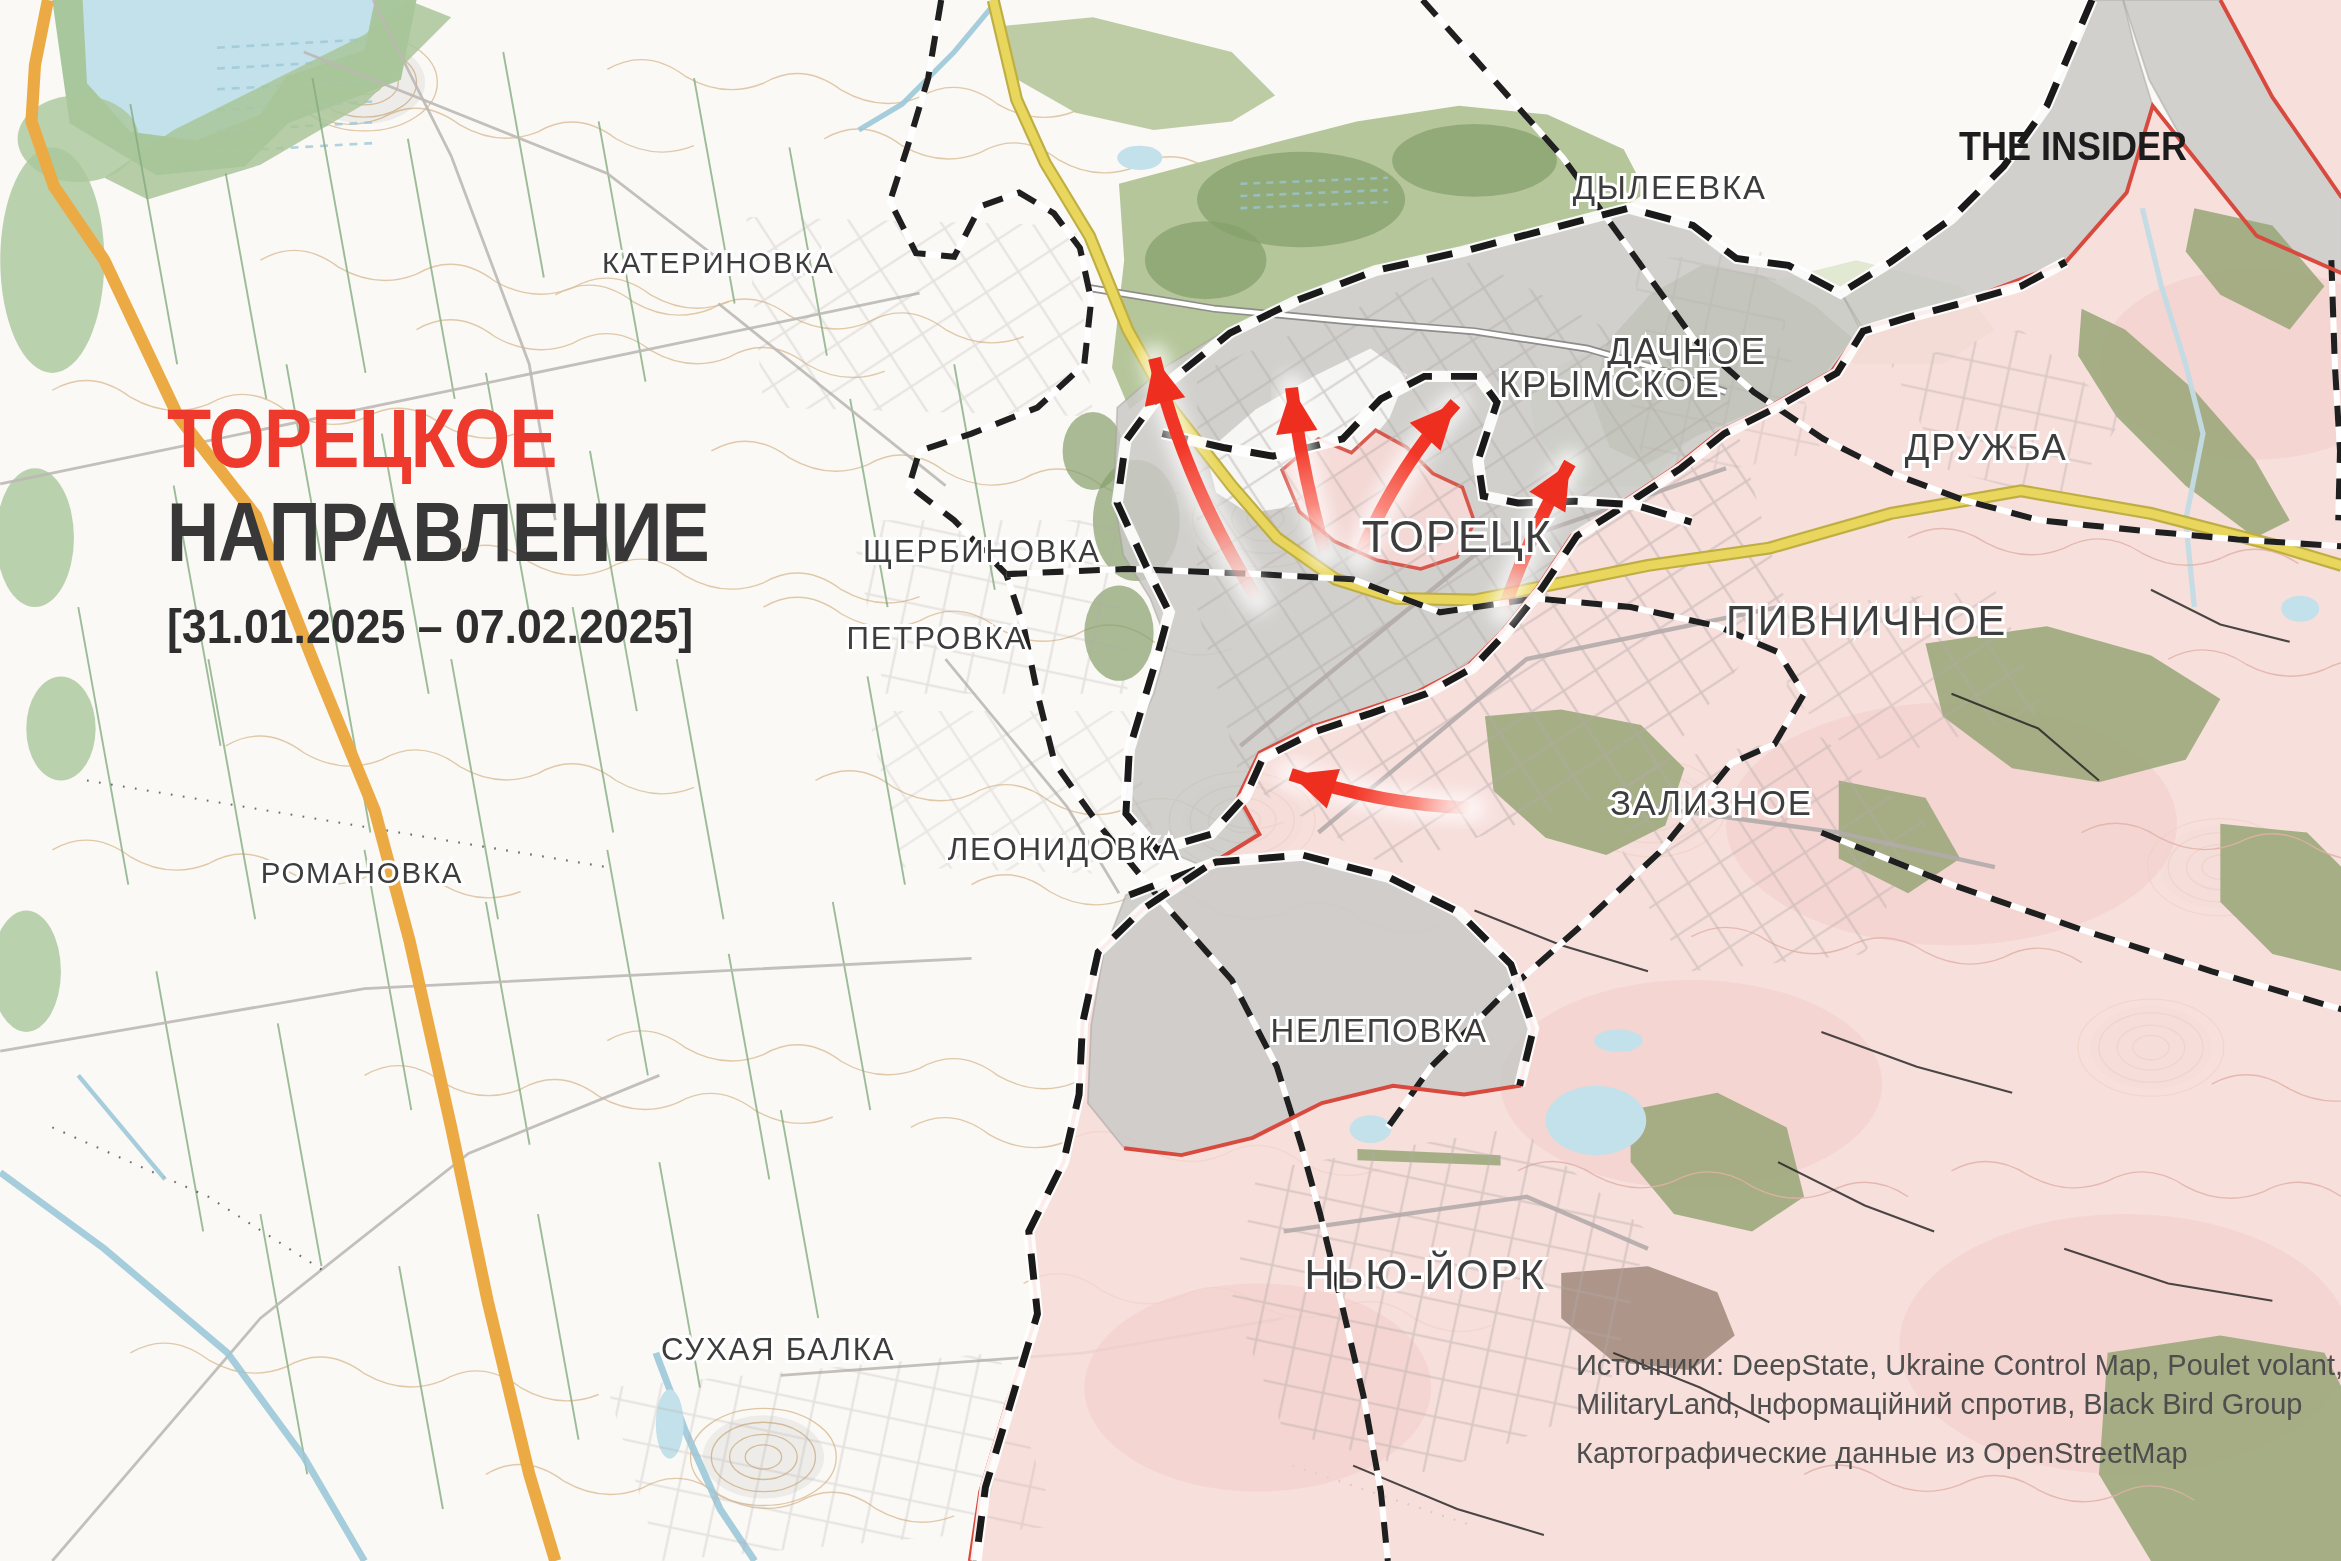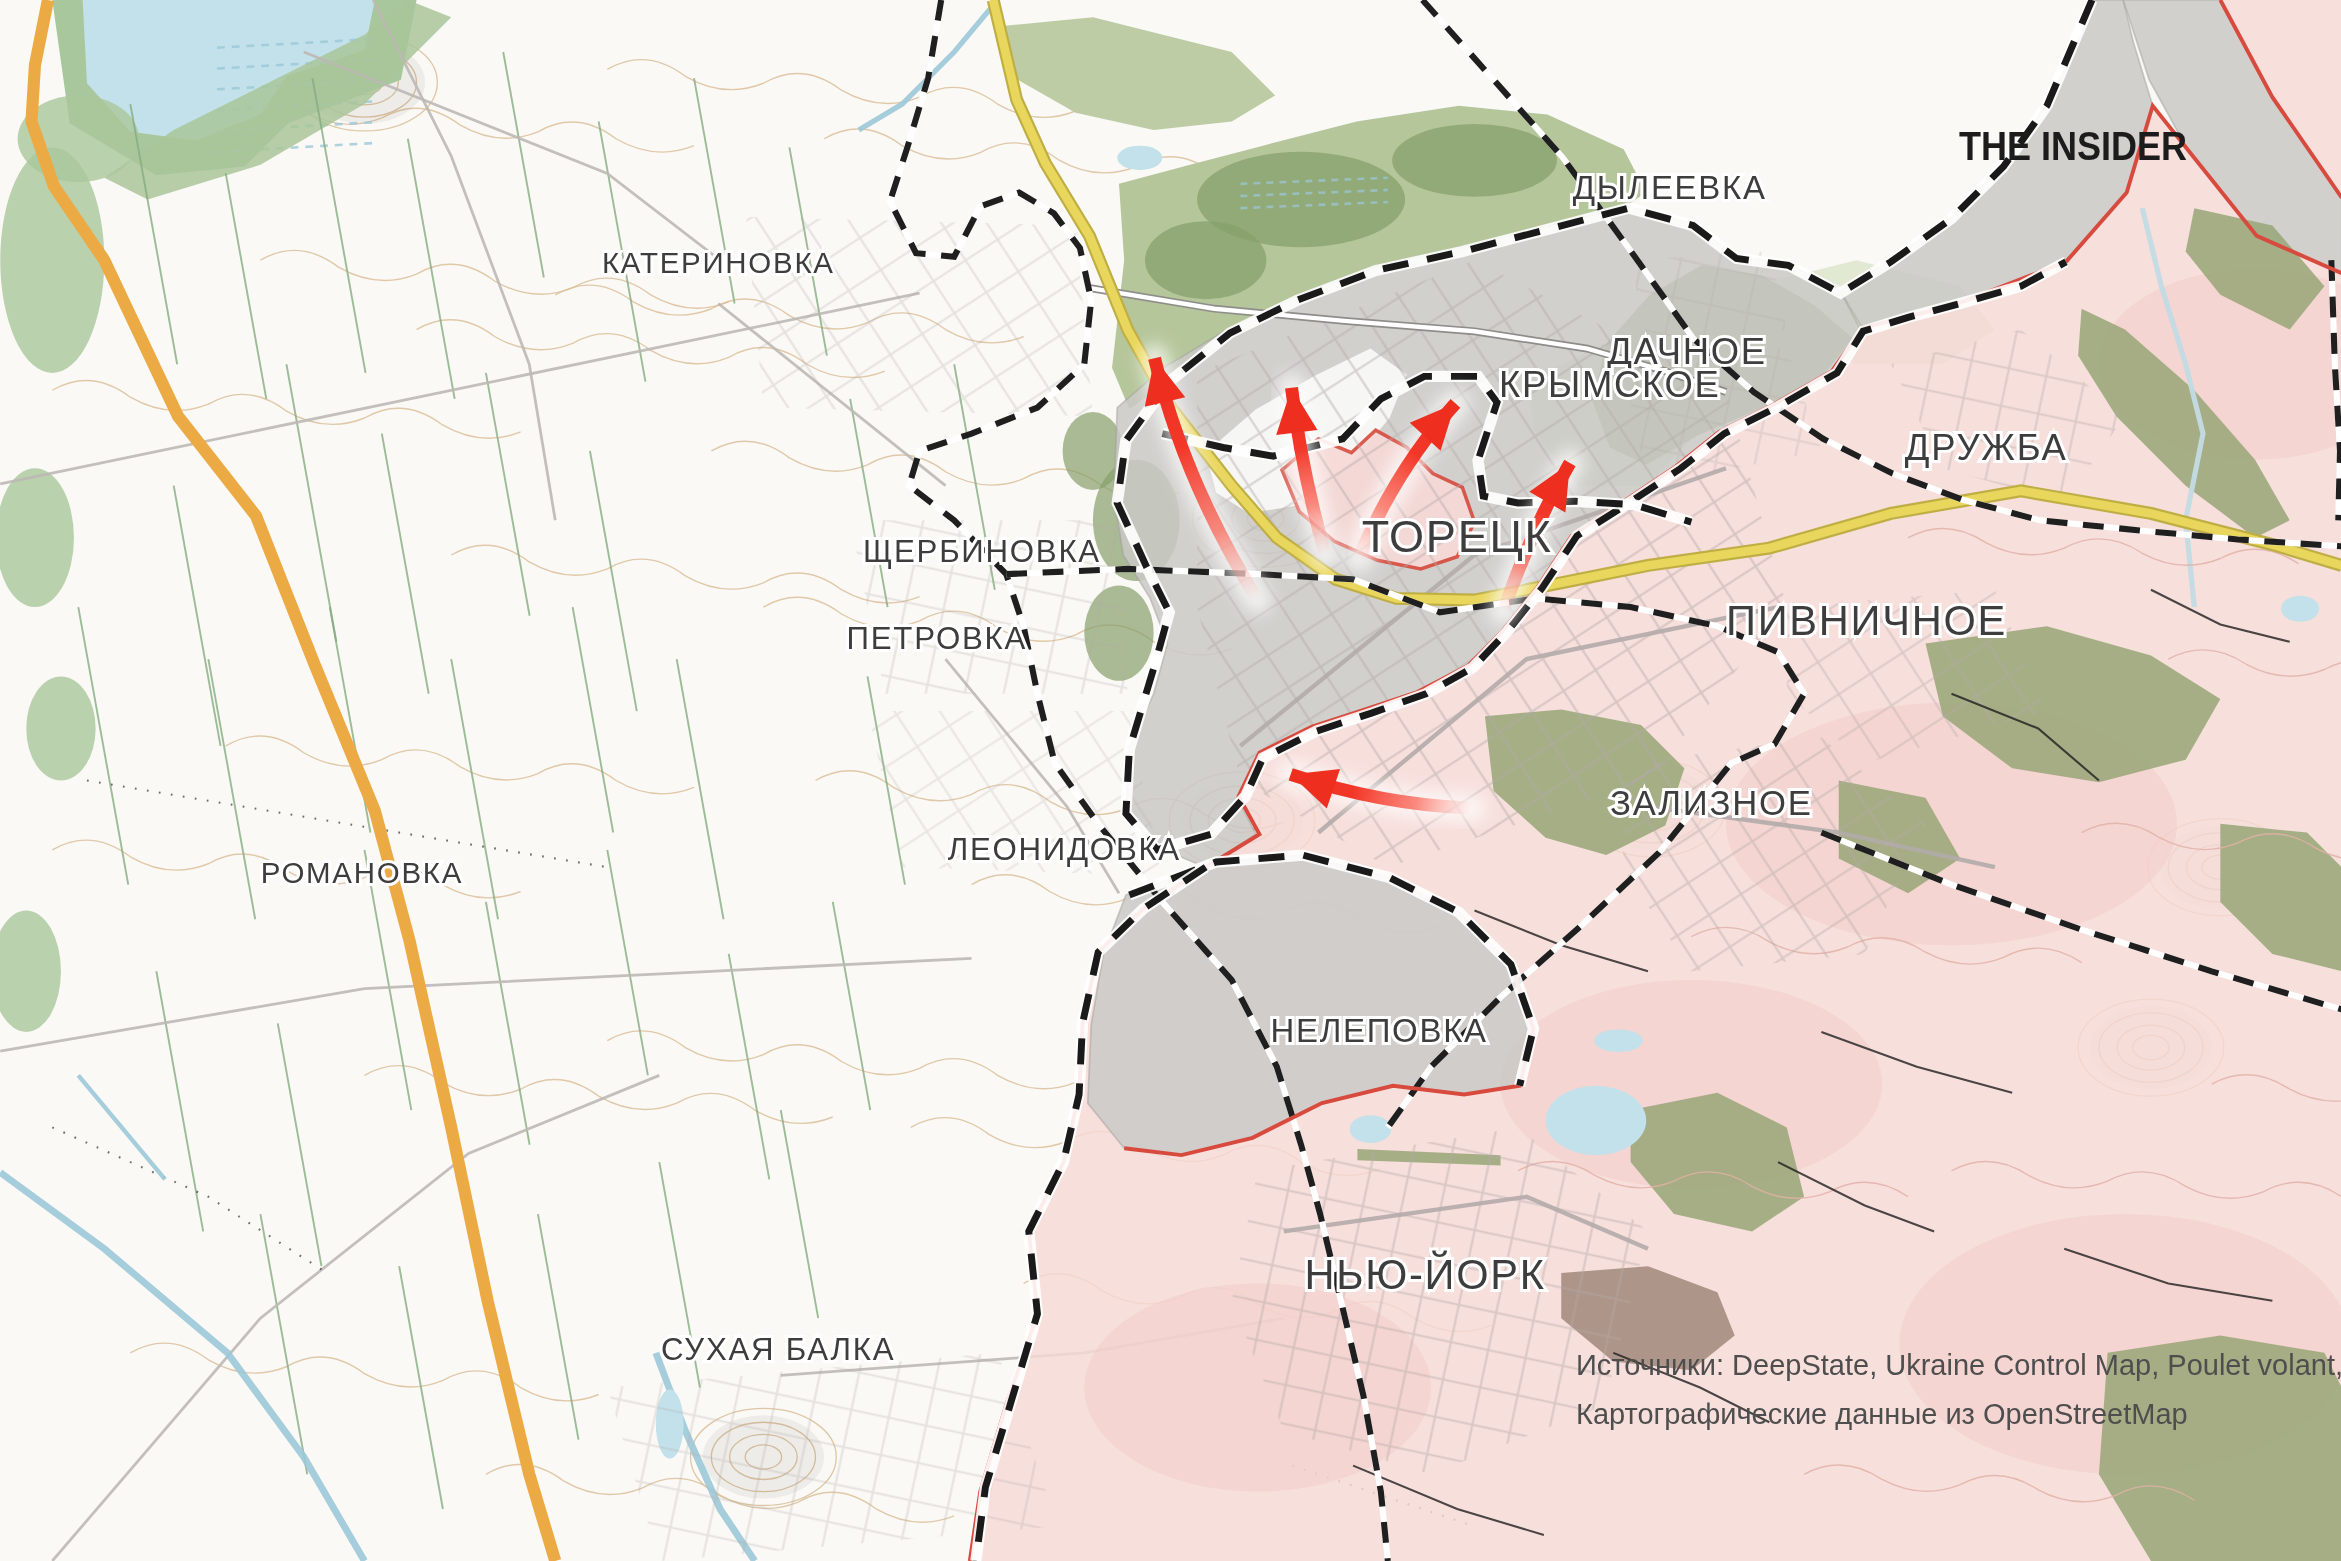--- a/index.html
+++ b/index.html
@@ -326,21 +326,27 @@
         <text x="2152" y="732" text-anchor="middle" font-size="48" font-family="&quot;Liberation Sans&quot;, sans-serif" letter-spacing="2" fill="#3d3d3d" stroke="#ffffff" stroke-width="7" paint-order="stroke">ПИВНИЧНОЕ</text>
         <text x="1973" y="940" text-anchor="middle" font-size="40" font-family="&quot;Liberation Sans&quot;, sans-serif" letter-spacing="2" fill="#3d3d3d" stroke="#ffffff" stroke-width="7" paint-order="stroke">ЗАЛИЗНОЕ</text>
         <text x="1227" y="992" text-anchor="middle" font-size="36" font-family="&quot;Liberation Sans&quot;, sans-serif" letter-spacing="2" fill="#3d3d3d" stroke="#ffffff" stroke-width="7" paint-order="stroke">ЛЕОНИДОВКА</text>
         <text x="417" y="1018" text-anchor="middle" font-size="34" font-family="&quot;Liberation Sans&quot;, sans-serif" letter-spacing="2" fill="#3d3d3d" stroke="#ffffff" stroke-width="7" paint-order="stroke">РОМАНОВКА</text>
         <text x="1590" y="1202" text-anchor="middle" font-size="38" font-family="&quot;Liberation Sans&quot;, sans-serif" letter-spacing="2" fill="#3d3d3d" stroke="#ffffff" stroke-width="7" paint-order="stroke">НЕЛЕПОВКА</text>
         <text x="1643" y="1486" text-anchor="middle" font-size="48" font-family="&quot;Liberation Sans&quot;, sans-serif" letter-spacing="2" fill="#3d3d3d" stroke="#ffffff" stroke-width="7" paint-order="stroke">НЬЮ-ЙОРК</text>
         <text x="897" y="1568" text-anchor="middle" font-size="36" font-family="&quot;Liberation Sans&quot;, sans-serif" letter-spacing="2" fill="#3d3d3d" stroke="#ffffff" stroke-width="7" paint-order="stroke">СУХАЯ БАЛКА</text>
       </g>
     </svg>
 
+  <div class="overlay title-block">
+    <div class="title-line title-red">ТОРЕЦКОЕ</div>
+    <div class="title-line title-dark">НАПРАВЛЕНИЕ</div>
+    <div class="title-date">[31.01.2025 – 07.02.2025]</div>
+  </div>
 
   <div class="overlay logo">THE INSIDER</div>
 
   <div class="overlay sources">
     <span class="src-line1">Источники: DeepState, Ukraine Control Map, Poulet volant,</span><br>
+    <span class="src-line2">MilitaryLand, Інформаційний спротив, Black Bird Group</span>
     <span class="src-line3">Картографические данные из OpenStreetMap</span>
   </div>
 </div>
 
 
 </body></html>

